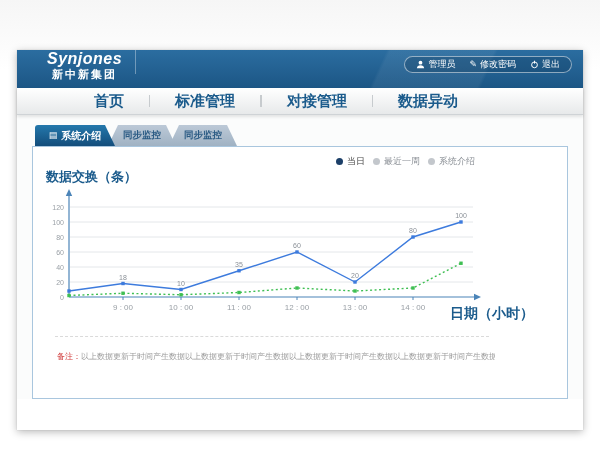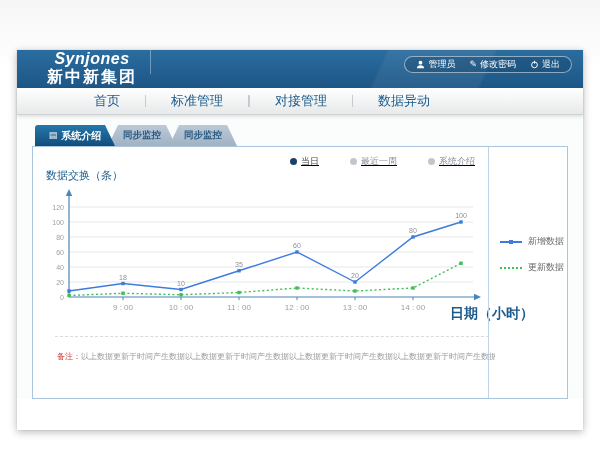--- a/index.html
+++ b/index.html
@@ -14,59 +14,59 @@
   }
   
   .hdr{
     height:38px;background:linear-gradient(180deg,#2b6da0,#1c5685);
     position:relative;display:flex;align-items:flex-start;overflow:hidden;
   }
   .hdr:after{content:"";position:absolute;right:0;top:0;width:340px;height:42px;
     background:linear-gradient(115deg,rgba(255,255,255,0) 40%,rgba(255,255,255,.06) 41%,rgba(255,255,255,.06) 70%,rgba(255,255,255,0) 71%);pointer-events:none;}
   .logo{margin-left:30px;color:#fff;text-align:center;line-height:1.1;}
   .logo-en{font-size:16px;font-weight:bold;letter-spacing:.5px;font-style:italic;}
-  .logo-cn{font-size:16px;font-weight:bold;letter-spacing:2px;}
+  .logo-cn{font-size:11px;font-weight:bold;letter-spacing:2px;}
   .hdr-div{width:1px;height:24px;background:rgba(255,255,255,.35);margin:0 13px;}
   .app-title{color:#fff;font-size:14px;letter-spacing:1px;}
   .user-pill{
     position:absolute;right:11px;top:6px;height:15px;display:flex;align-items:center;gap:14px;
     padding:0 11px;border:1px solid rgba(255,255,255,.5);border-radius:9px;
     background:rgba(8,40,70,.22);color:#fff;font-size:9px;z-index:2;font-family:Liberation Serif, serif;
   }
   .user-item{display:flex;align-items:center;gap:3px;cursor:pointer;white-space:nowrap;}
   .glyph{font-size:9px;line-height:1;}
   
   .nav{
     height:26px;background:linear-gradient(#ffffff,#e7e9ea);border-bottom:1px solid #cfd3d6;
     box-shadow:0 2px 3px rgba(0,0,0,.10);display:flex;align-items:center;padding-left:52px;
     position:relative;z-index:2;
   }
-  .nav-item{font-size:13px;font-weight:normal;color:#1b5b8c;padding:0 25px;cursor:pointer;white-space:nowrap;}
+  .nav-item{font-size:15px;font-weight:bold;color:#1b5b8c;padding:0 25px;cursor:pointer;white-space:nowrap;}
   .nav-sep{width:1px;height:12px;background:#c7cbce;}
   
   .content{padding-top:10px;background:#fbfcfc;}
   .tabs{display:flex;margin-left:18px;height:21px;position:relative;}
   .tab{display:flex;align-items:center;justify-content:center;gap:4px;font-weight:bold;cursor:pointer;position:relative;}
   .tab.active{
     width:80px;font-size:10px;color:#fff;background:linear-gradient(#2478ac,#134d7b);
     clip-path:polygon(0 0,calc(100% - 10px) 0,100% 100%,0 100%);border-radius:3px 0 0 0;z-index:5;
   }
   .tab.inactive{
     width:68px;font-size:9.5px;color:#2b5b84;background:linear-gradient(#bcc9d7,#a0b2c3);
     clip-path:polygon(10px 0,calc(100% - 10px) 0,100% 100%,0 100%);margin-left:-7px;
   }
   .tab-icon{font-size:9px;line-height:1;}
   
   .panel{margin:0 15px;height:251px;background:#fff;border:1px solid #a9c6de;position:relative;}
-  .radios{position:absolute;top:8px;right:92px;display:flex;gap:31px;align-items:center;z-index:2;text-decoration:underline;}
+  .radios{position:absolute;top:8px;right:92px;display:flex;gap:8px;align-items:center;z-index:2;}
   .radio{display:flex;align-items:center;gap:4px;font-size:9px;color:#8b9096;cursor:pointer;}
   .radio .dot{width:7px;height:7px;border-radius:50%;background:#c3c7cc;}
   .radio.selected .dot{background:#1c3f68;}
   .radio.selected{color:#444;}
-  .ylabel{position:absolute;left:13px;top:21px;font-size:11px;font-weight:normal;color:#1b5b8c;}
+  .ylabel{position:absolute;left:13px;top:21px;font-size:13px;font-weight:bold;color:#1b5b8c;}
   #chart{position:absolute;left:0;top:40px;width:455px;height:140px;}
   .xlabel{position:absolute;left:417px;top:158px;font-size:14px;font-weight:bold;color:#1b5b8c;white-space:nowrap;}
   .legend-col{position:absolute;top:0;right:0;width:78px;height:100%;border-left:1px solid #bdd3e7;}
   .legend-item{display:flex;align-items:center;gap:6px;margin:0 0 13px 11px;font-size:9px;color:#666;white-space:nowrap;}
   .legend-item:first-child{margin-top:88px;}
   .swatch{width:22px;position:relative;flex:0 0 auto;}
   .swatch .mk{position:absolute;left:9px;top:-3px;width:4px;height:4px;}
   .sep-dashed{position:absolute;left:22px;top:189px;width:434px;border-top:1px dashed #dadada;}
   .note{position:absolute;left:24px;top:204px;width:438px;font-size:8px;color:#9a9a9a;white-space:nowrap;overflow:hidden;}
   .note-prefix{color:#d03b3b;font-family:Liberation Serif, serif;}
@@ -201,31 +201,19 @@
             <rect x="88.3" y="104.55" width="3.4" height="3.4" fill="#3fbf53"></rect>
             <rect x="146.3" y="106.05" width="3.4" height="3.4" fill="#3fbf53"></rect>
             <rect x="204.3" y="103.8" width="3.4" height="3.4" fill="#3fbf53"></rect>
             <rect x="262.3" y="99.3" width="3.4" height="3.4" fill="#3fbf53"></rect>
             <rect x="320.3" y="102.3" width="3.4" height="3.4" fill="#3fbf53"></rect>
             <rect x="378.3" y="99.3" width="3.4" height="3.4" fill="#3fbf53"></rect>
             <rect x="426.3" y="74.55" width="3.4" height="3.4" fill="#3fbf53"></rect>
           </g>
         </svg>
       <div class="xlabel">日期（小时）</div>
-      <div class="legend-col" id="legend">
-          <div class="legend-item">
-            <span class="swatch" style="border-top: 2px solid rgb(61, 123, 221);">
-              <span class="mk" style="background: rgb(61, 123, 221);"></span>
-            </span>
-            <span>新增数据</span>
-          </div>
-          <div class="legend-item">
-            <span class="swatch" style="border-top: 2px dotted rgb(63, 191, 83);"></span>
-            <span>更新数据</span>
-          </div>
-        </div>
       <div class="sep-dashed"></div>
       <div class="note">
         <span class="note-prefix">备注：</span><span>以上数据更新于时间产生数据以上数据更新于时间产生数据以上数据更新于时间产生数据以上数据更新于时间产生数据以上数据更新于</span>
       </div>
     </div>
   </div>
 </div>
 
 </body></html>

